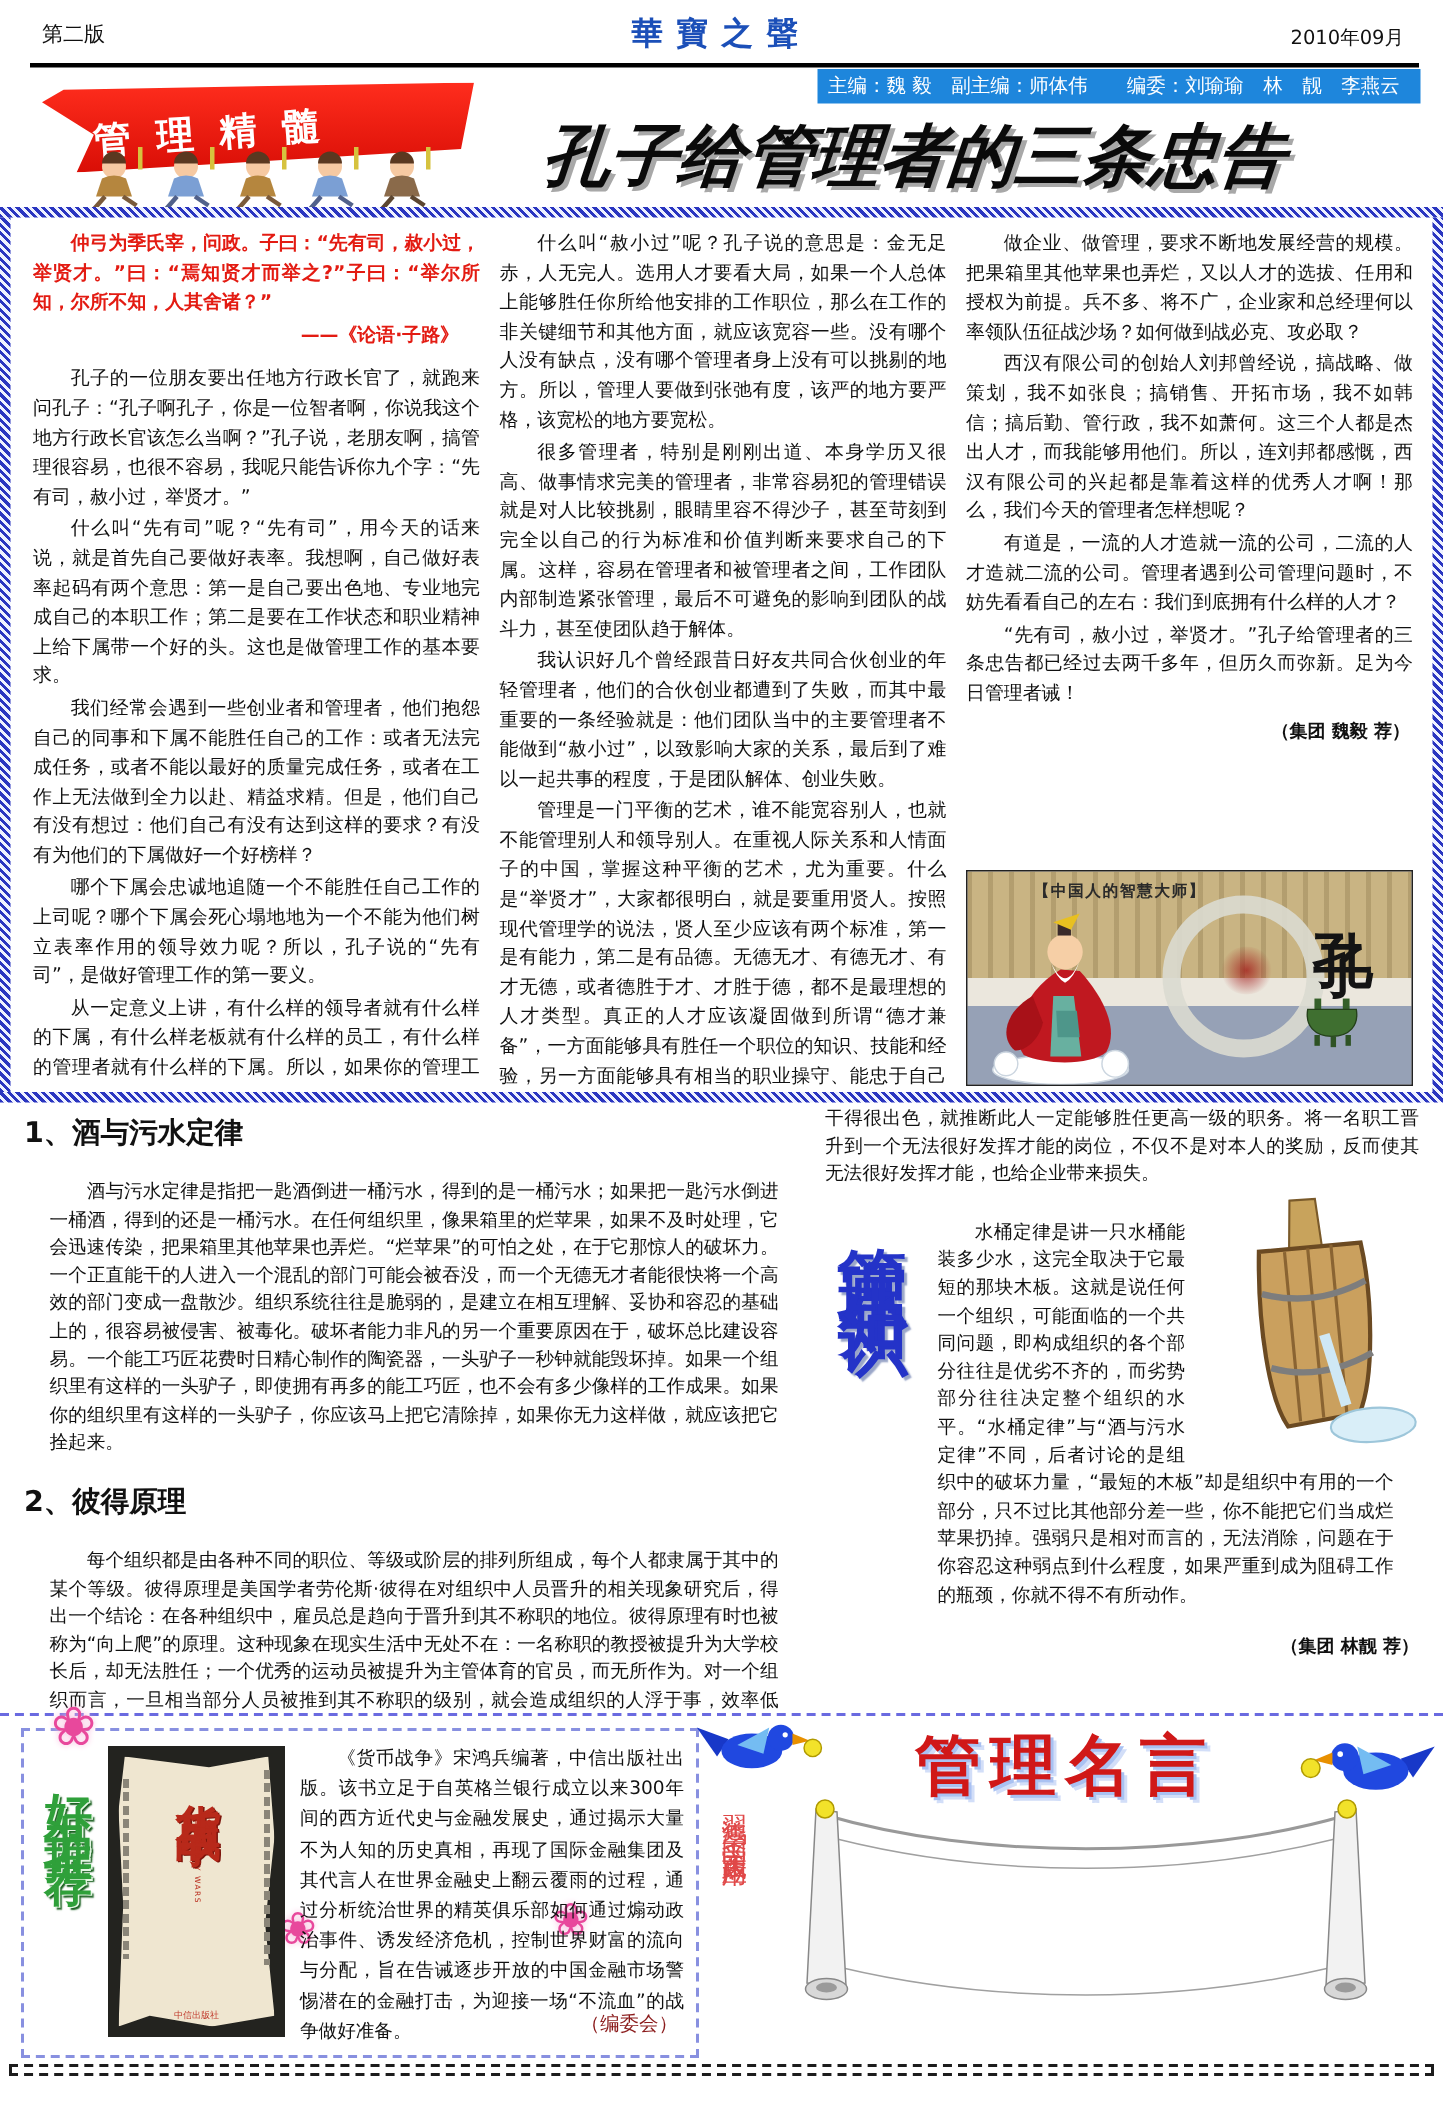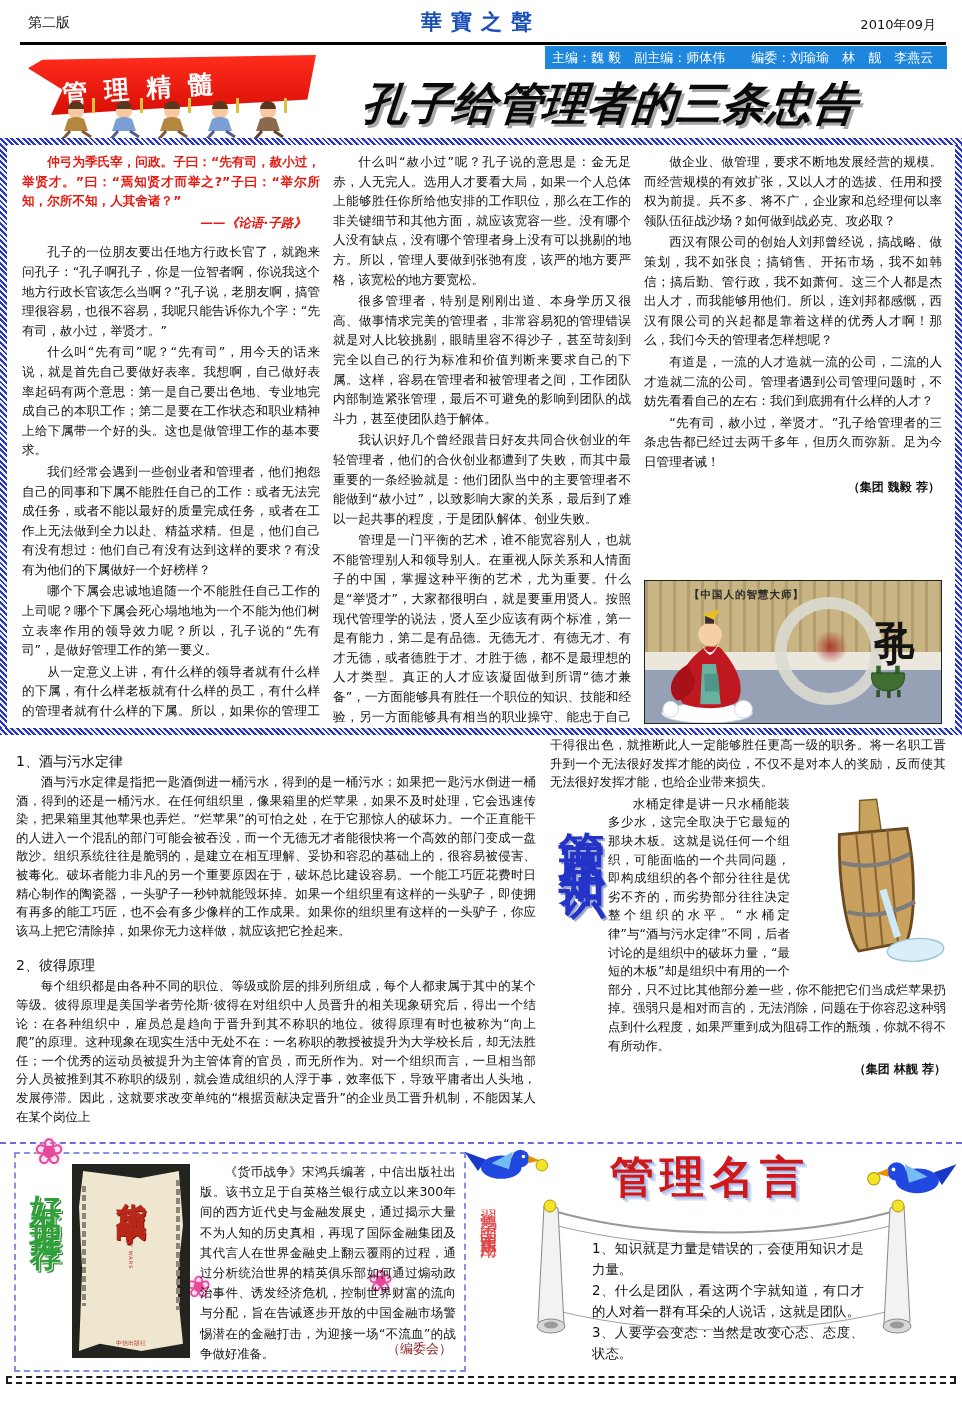--- a/index.html
+++ b/index.html
@@ -32,21 +32,21 @@
   .checker-bottom{left:0;right:0;top:728px;height:7px;}
   .checker-left{left:0;top:145px;width:7px;height:583px;}
   .checker-right{right:0;top:145px;width:7px;height:583px;}
 
   
   .cols{left:22px;top:152px;width:920px;height:572px;display:flex;gap:13px;overflow:hidden;}
   .col{width:298px;font-size:12.6px;line-height:19.6px;text-align:justify;}
   .col p{margin:0 0 2px;text-indent:2em;}
   .quote{color:#e31b12;font-weight:bold;}
   .quote-source{text-align:right;color:#e31b12;font-weight:bold;text-indent:0 !important;
-                padding-right:14px;margin-bottom:10px !important;font-style:italic;}
+                padding-right:14px;margin-bottom:10px !important;}
   .col3{display:flex;flex-direction:column;}
   .art-attr{text-align:right;font-weight:bold;font-size:12px;margin:4px 2px 4px 0;}
 
   
   .confucius{margin-top:auto;height:142px;border:1px solid #222;position:relative;overflow:hidden;
              background:linear-gradient(180deg,#c9b483 0 50%,#ebe7dd 50% 63%,#96a1b6 63% 100%);}
   .conf-stripes{position:absolute;left:0;right:0;top:0;height:50%;
                 background:repeating-linear-gradient(90deg,rgba(90,70,30,.20) 0 3px,transparent 3px 14px);}
   .conf-header{position:absolute;top:4px;left:8px;font-size:10.5px;font-weight:bold;color:#2a2a2a;letter-spacing:1px;margin-left:36px;}
   .conf-ring{position:absolute;right:58px;top:16px;width:84px;height:84px;border-radius:50%;
@@ -55,22 +55,22 @@
              background:radial-gradient(circle,rgba(160,20,20,.75),rgba(160,20,20,0) 70%);}
   .conf-title{position:absolute;right:26px;top:8px;writing-mode:vertical-rl;font-size:40px;
               font-weight:900;color:#141414;line-height:1;letter-spacing:8px;}
   .conf-figure{position:absolute;left:8px;bottom:0;}
   .conf-ding{position:absolute;right:30px;bottom:24px;}
 
   
   .knowledge{left:16px;top:736px;width:930px;height:404px;display:flex;gap:14px;overflow:hidden;}
   .k-left{width:520px;}
   .k-right{width:396px;}
-  .k-head{font-size:14px;font-weight:normal;margin:17px 0 2px;}
-  .k-text{font-size:12.4px;line-height:18.6px;text-align:justify;text-indent:2em;margin:0;}
+  .k-head{font-size:19px;font-weight:bold;margin:6px 0 2px;}
+  .k-text{font-size:12.4px;line-height:18.6px;text-align:justify;text-indent:2em;margin:17px;}
   .k-cont{font-size:12.4px;line-height:18.6px;text-align:justify;margin:0 0 3px;}
   .k3row{display:flex;}
   .vert-title{writing-mode:vertical-rl;font-size:46px;font-weight:bold;color:#2433c8;
               text-shadow:2px 2px 1px #9aa6c8;line-height:1.1;letter-spacing:10px;width:58px;flex:none;}
   .k3content{flex:1;}
   .barrel{float:right;margin:2px 0 0 6px;}
   .k-attr{text-align:right;font-weight:bold;font-size:12px;margin-top:6px;clear:both;}
 
   .dashdot{left:0;right:0;top:1142px;border-top:2px dashed #6a6ae0;}
 
@@ -182,21 +182,21 @@
       <p>哪个下属会忠诚地追随一个不能胜任自己工作的上司呢？哪个下属会死心塌地地为一个不能为他们树立表率作用的领导效力呢？所以，孔子说的“先有司”，是做好管理工作的第一要义。</p>
       <p>从一定意义上讲，有什么样的领导者就有什么样的下属，有什么样老板就有什么样的员工，有什么样的管理者就有什么样的下属。所以，如果你的管理工作遇到了问题，你首先要想一想：自己做得怎样？</p>
     </div>
     <div class="col">
       <p>什么叫“赦小过”呢？孔子说的意思是：金无足赤，人无完人。选用人才要看大局，如果一个人总体上能够胜任你所给他安排的工作职位，那么在工作的非关键细节和其他方面，就应该宽容一些。没有哪个人没有缺点，没有哪个管理者身上没有可以挑剔的地方。所以，管理人要做到张弛有度，该严的地方要严格，该宽松的地方要宽松。</p>
       <p>很多管理者，特别是刚刚出道、本身学历又很高、做事情求完美的管理者，非常容易犯的管理错误就是对人比较挑剔，眼睛里容不得沙子，甚至苛刻到完全以自己的行为标准和价值判断来要求自己的下属。这样，容易在管理者和被管理者之间，工作团队内部制造紧张管理，最后不可避免的影响到团队的战斗力，甚至使团队趋于解体。</p>
       <p>我认识好几个曾经跟昔日好友共同合伙创业的年轻管理者，他们的合伙创业都遭到了失败，而其中最重要的一条经验就是：他们团队当中的主要管理者不能做到“赦小过”，以致影响大家的关系，最后到了难以一起共事的程度，于是团队解体、创业失败。</p>
       <p>管理是一门平衡的艺术，谁不能宽容别人，也就不能管理别人和领导别人。在重视人际关系和人情面子的中国，掌握这种平衡的艺术，尤为重要。什么是“举贤才”，大家都很明白，就是要重用贤人。按照现代管理学的说法，贤人至少应该有两个标准，第一是有能力，第二是有品德。无德无才、有德无才、有才无德，或者德胜于才、才胜于德，都不是最理想的人才类型。真正的人才应该凝固做到所谓“德才兼备”，一方面能够具有胜任一个职位的知识、技能和经验，另一方面能够具有相当的职业操守、能忠于自己的公司和团队、能给下属和同事发挥表率作用。</p>
     </div>
     <div class="col col3">
-      <p>做企业、做管理，要求不断地发展经营的规模。而经营规模的有效扩张，又以人才的选拔、任用和授权为前提。兵不多、将不广，企业家和总经理何以率领队伍征战沙场？如何做到战必克、攻必取？</p>
+      <p>做企业、做管理，要求不断地发展经营的规模。把果箱里其他苹果也弄烂，又以人才的选拔、任用和授权为前提。兵不多、将不广，企业家和总经理何以率领队伍征战沙场？如何做到战必克、攻必取？</p>
       <p>西汉有限公司的创始人刘邦曾经说，搞战略、做策划，我不如张良；搞销售、开拓市场，我不如韩信；搞后勤、管行政，我不如萧何。这三个人都是杰出人才，而我能够用他们。所以，连刘邦都感慨，西汉有限公司的兴起都是靠着这样的优秀人才啊！那么，我们今天的管理者怎样想呢？</p>
       <p>有道是，一流的人才造就一流的公司，二流的人才造就二流的公司。管理者遇到公司管理问题时，不妨先看看自己的左右：我们到底拥有什么样的人才？</p>
       <p>“先有司，赦小过，举贤才。”孔子给管理者的三条忠告都已经过去两千多年，但历久而弥新。足为今日管理者诫！</p>
       <div class="art-attr">（集团 魏毅 荐）</div>
       <div class="confucius">
         <div class="conf-stripes"></div>
         <div class="conf-header">【中国人的智慧大师】</div>
         <div class="conf-ring"></div>
         <div class="conf-blob"></div>
         <div class="conf-title">孔子</div>
@@ -304,23 +304,18 @@
         <path d="M36,32 C140,58 264,58 368,32 L364,118 C262,142 142,142 40,118 Z" fill="#ffffff" stroke="#a0a0a0"></path>
         <polygon points="22,12 36,14 42,130 16,128" fill="#f2f2f2" stroke="#888"></polygon>
         <ellipse cx="29" cy="132" rx="14" ry="7" fill="#d8d8d8" stroke="#888"></ellipse>
         <ellipse cx="29" cy="131" rx="7" ry="3.4" fill="#9a9a9a"></ellipse>
         <polygon points="368,14 382,12 388,128 362,130" fill="#f2f2f2" stroke="#888"></polygon>
         <ellipse cx="375" cy="132" rx="14" ry="7" fill="#d8d8d8" stroke="#888"></ellipse>
         <ellipse cx="375" cy="131" rx="7" ry="3.4" fill="#9a9a9a"></ellipse>
         <circle cx="28" cy="12" r="6" fill="#f2e22a" stroke="#b09a00"></circle>
         <circle cx="376" cy="12" r="6" fill="#f2e22a" stroke="#b09a00"></circle>
       </svg>
-      <div class="quote-lines">
-        <div>1、知识就是力量是错误的，会使用知识才是力量。</div>
-        <div>2、什么是团队，看这两个字就知道，有口才的人对着一群有耳朵的人说话，这就是团队。</div>
-        <div>3、人要学会变态：当然是改变心态、态度、状态。</div>
-      </div>
     </div>
   </div>
 
   <div class="abs bottom-dash"></div>
 
 </div>
 
 </body></html>

